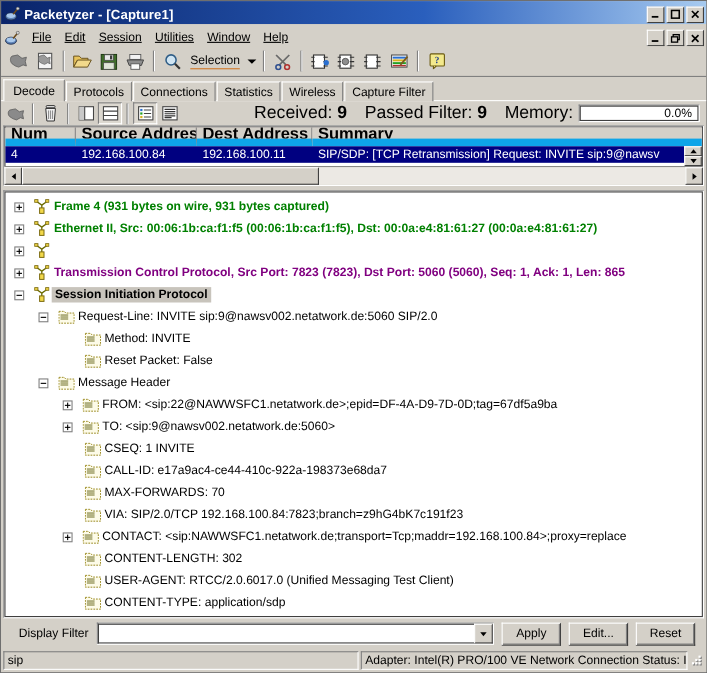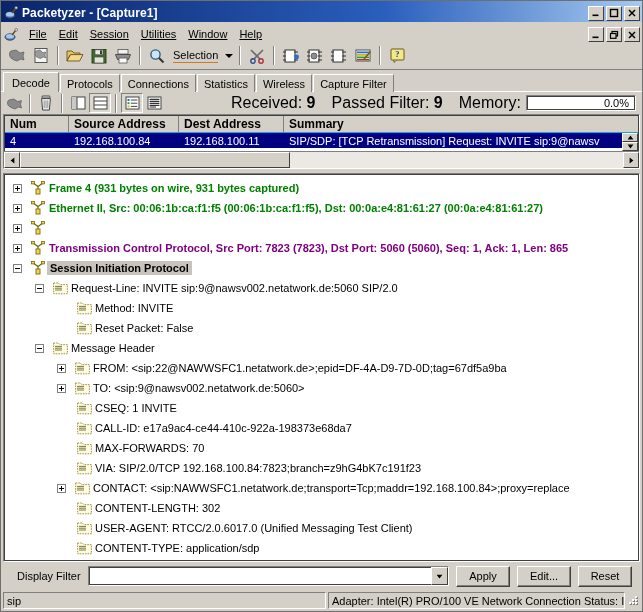--- a/index.html
+++ b/index.html
@@ -239,27 +239,27 @@
     min-height: 0;
     background: #fff;
   }
   .pl-head {
     height: 17px;
     display: flex;
     background: #d4d0c8;
     flex: 0 0 auto;
   }
   .pl-head .hcell {
-    font-size: 12px;
+    font-size: 15px;
     font-weight: bold;
     display: flex;
     align-items: center;
     padding-left: 5px;
     border-right: 1px solid #808080;
-    border-bottom: 1px solid #0ea5e9;
+    border-bottom: 7px solid #0ea5e9;
     background: #d4d0c8;
     box-sizing: border-box;
     overflow: hidden;
     white-space: nowrap;
   }
   .pl-body { flex: 1 1 auto; display: flex; min-height: 0; }
   .pl-rows { flex: 1 1 auto; }
   .pl-row {
     height: 15px;
     display: flex;

